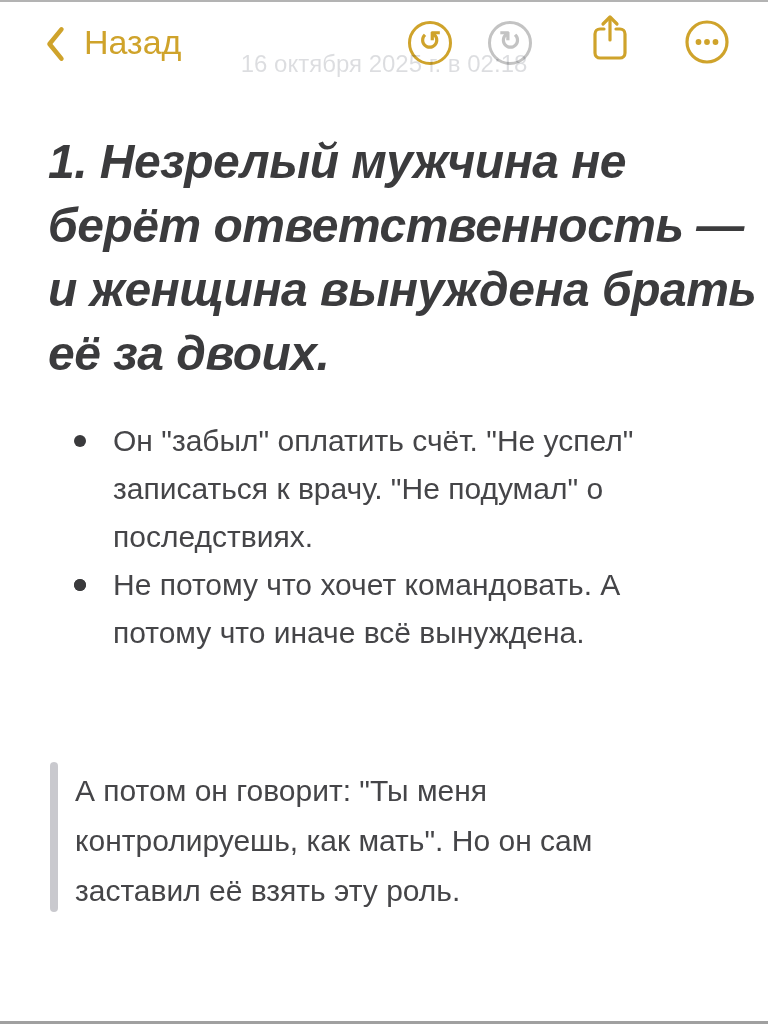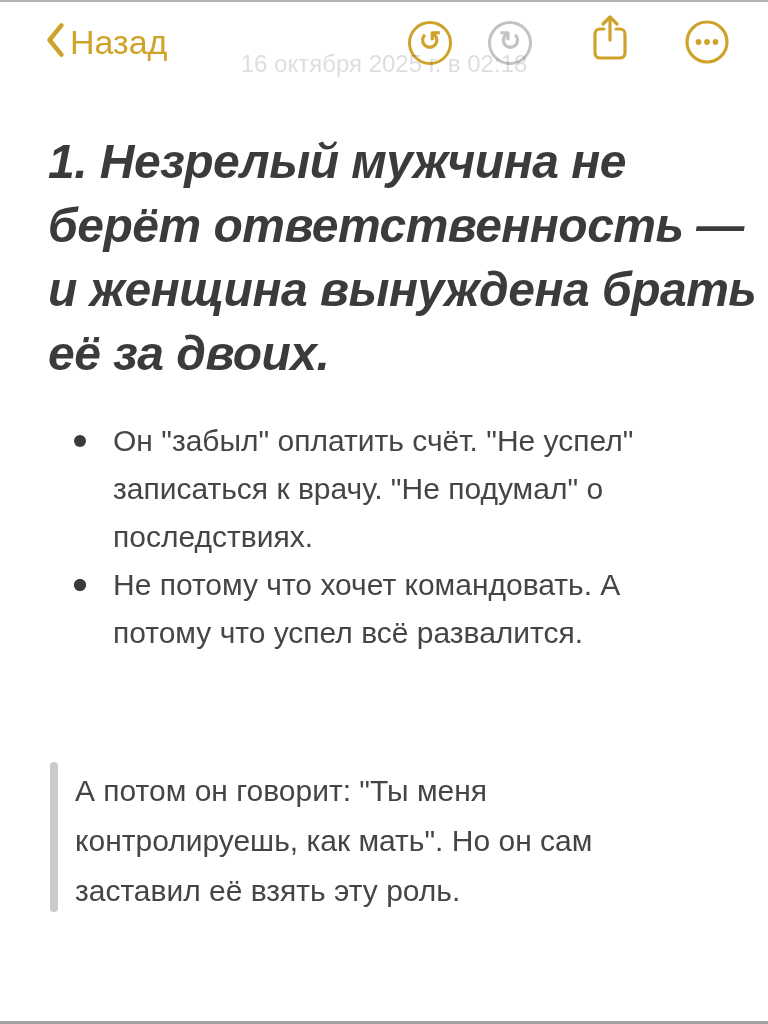--- a/index.html
+++ b/index.html
@@ -20,21 +20,21 @@
     position: absolute; bottom: 0; left: 0; width: 768px; height: 3px;
     background: #a0a0a0;
   }
 
   
   .toolbar {
     position: absolute; top: 18px; left: 0; width: 768px; height: 50px;
   }
   .back-button {
     position: absolute; left: 44px; top: 2px;
-    display: flex; align-items: flex-start; gap: 4px;
+    display: flex; align-items: flex-end; gap: 18px;
     color: #cfa32b; cursor: pointer;
     background: none; border: none; padding: 0;
     font-family: "Liberation Sans", sans-serif;
   }
   .back-button svg { display: block; }
   .back-label { font-size: 34px; color: #cfa32b; line-height: 44px; }
 
   .icon-button {
     position: absolute; top: 2px; width: 46px; height: 46px;
     background: none; border: none; padding: 0; cursor: pointer;
@@ -162,21 +162,21 @@
     <ul class="bullet-list">
       <li class="bullet-item">
         <span class="bullet-dot"></span>
         <span>Он "забыл" оплатить счёт. "Не успел" записаться к врачу. "Не подумал" о последствиях.</span>
       </li>
       <li class="bullet-item">
         <span class="bullet-dot"></span>
       </li>
       <li class="bullet-item">
         <span class="bullet-dot"></span>
-        <span>Не потому что хочет командовать. А потому что успел всё развалится.</span>
+        <span>Не потому что хочет командовать. А потому что иначе всё вынуждена.</span>
       </li>
     </ul>
 
     <div class="quote-block">
       <span class="quote-bar"></span>
       <div class="quote-text">А потом он говорит: "Ты меня контролируешь, как мать". Но он сам заставил её взять эту роль.</div>
     </div>
 
   </div>
 

